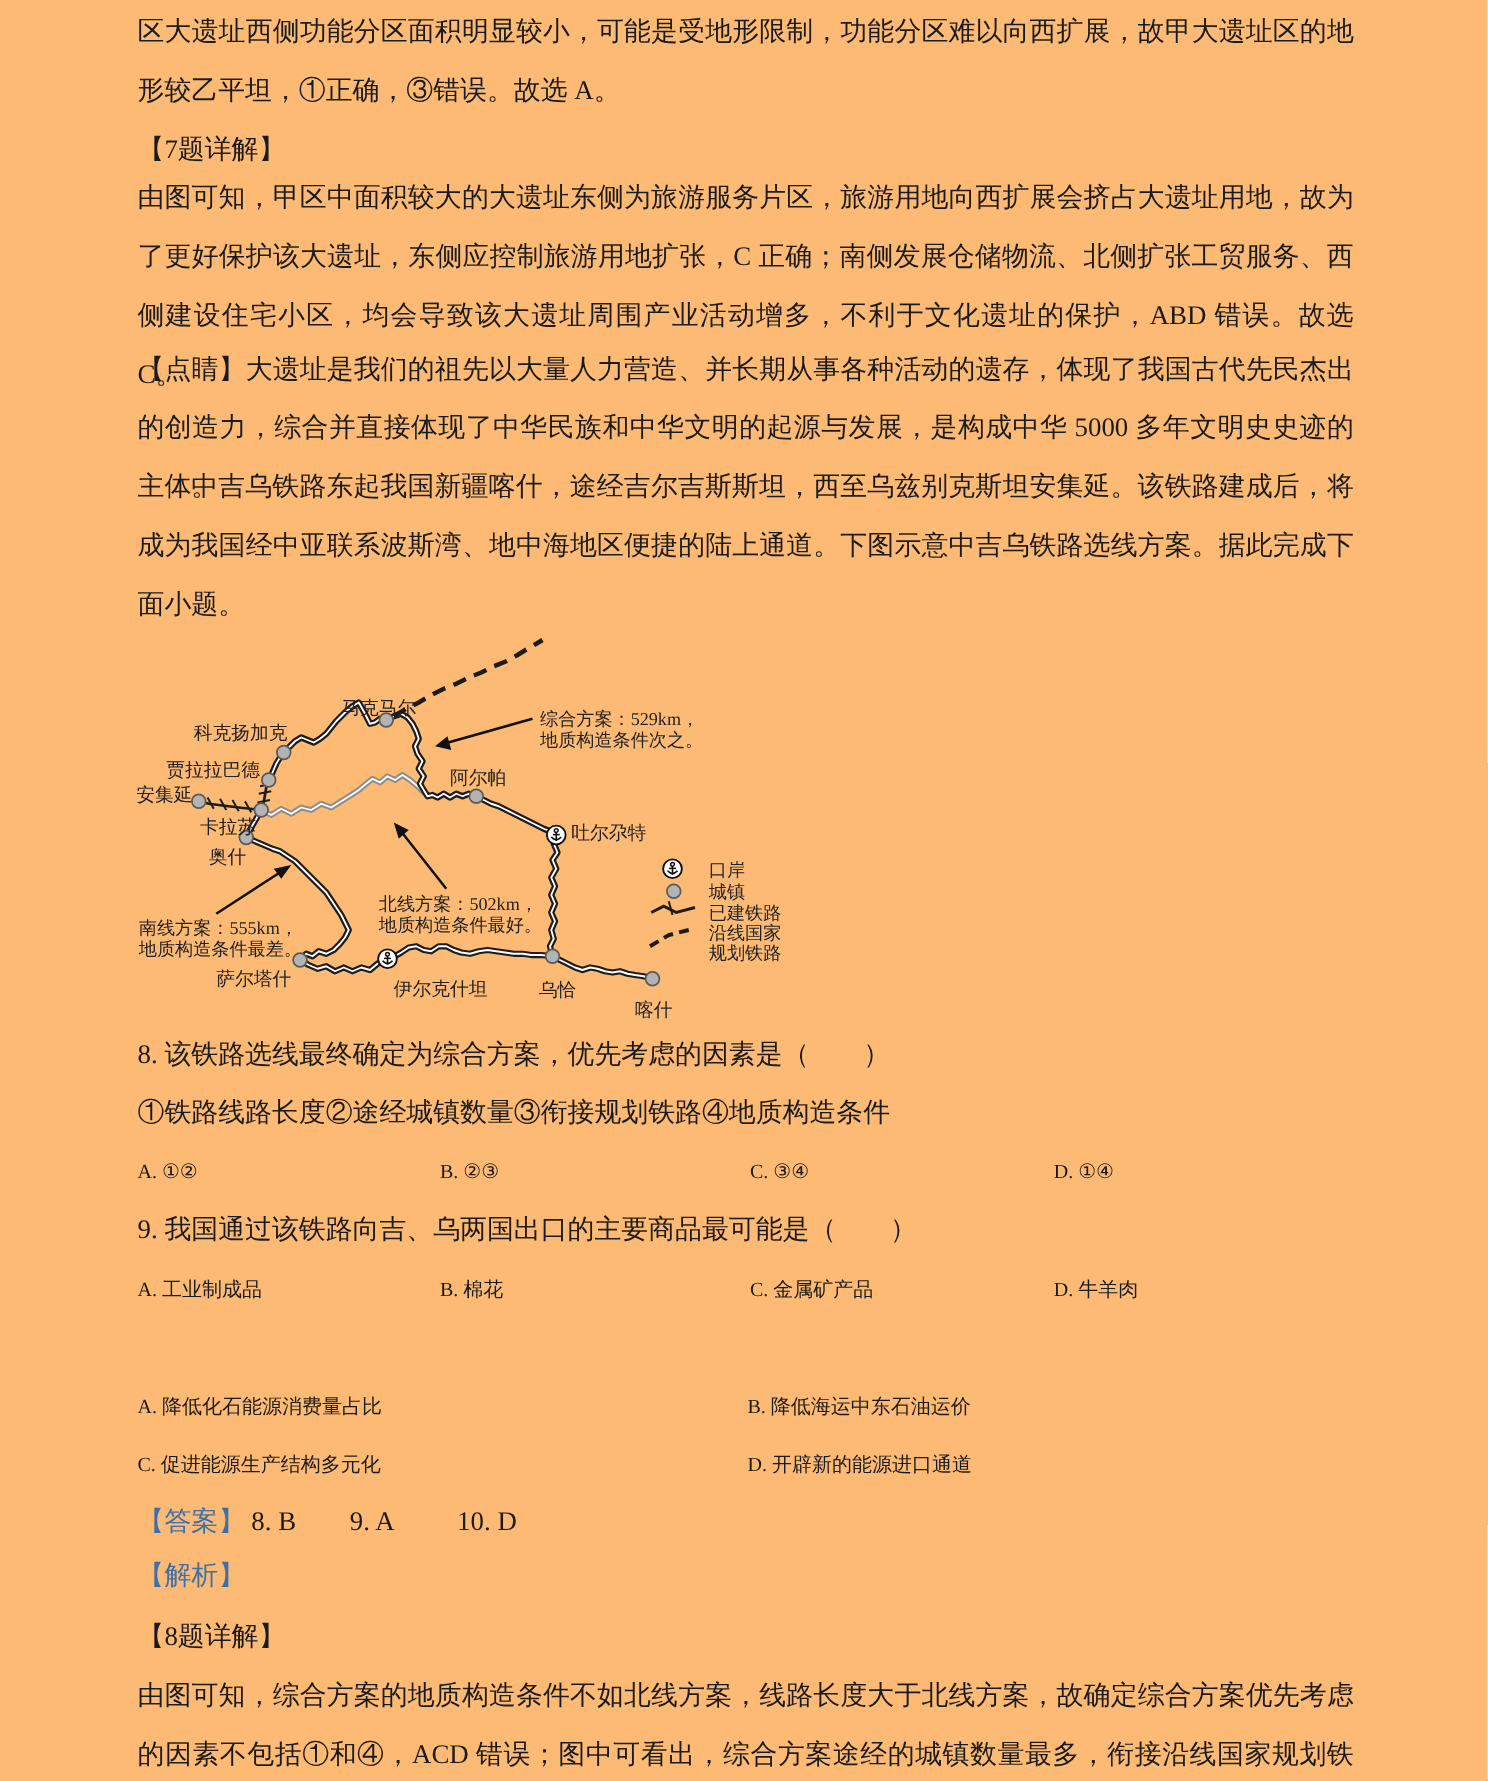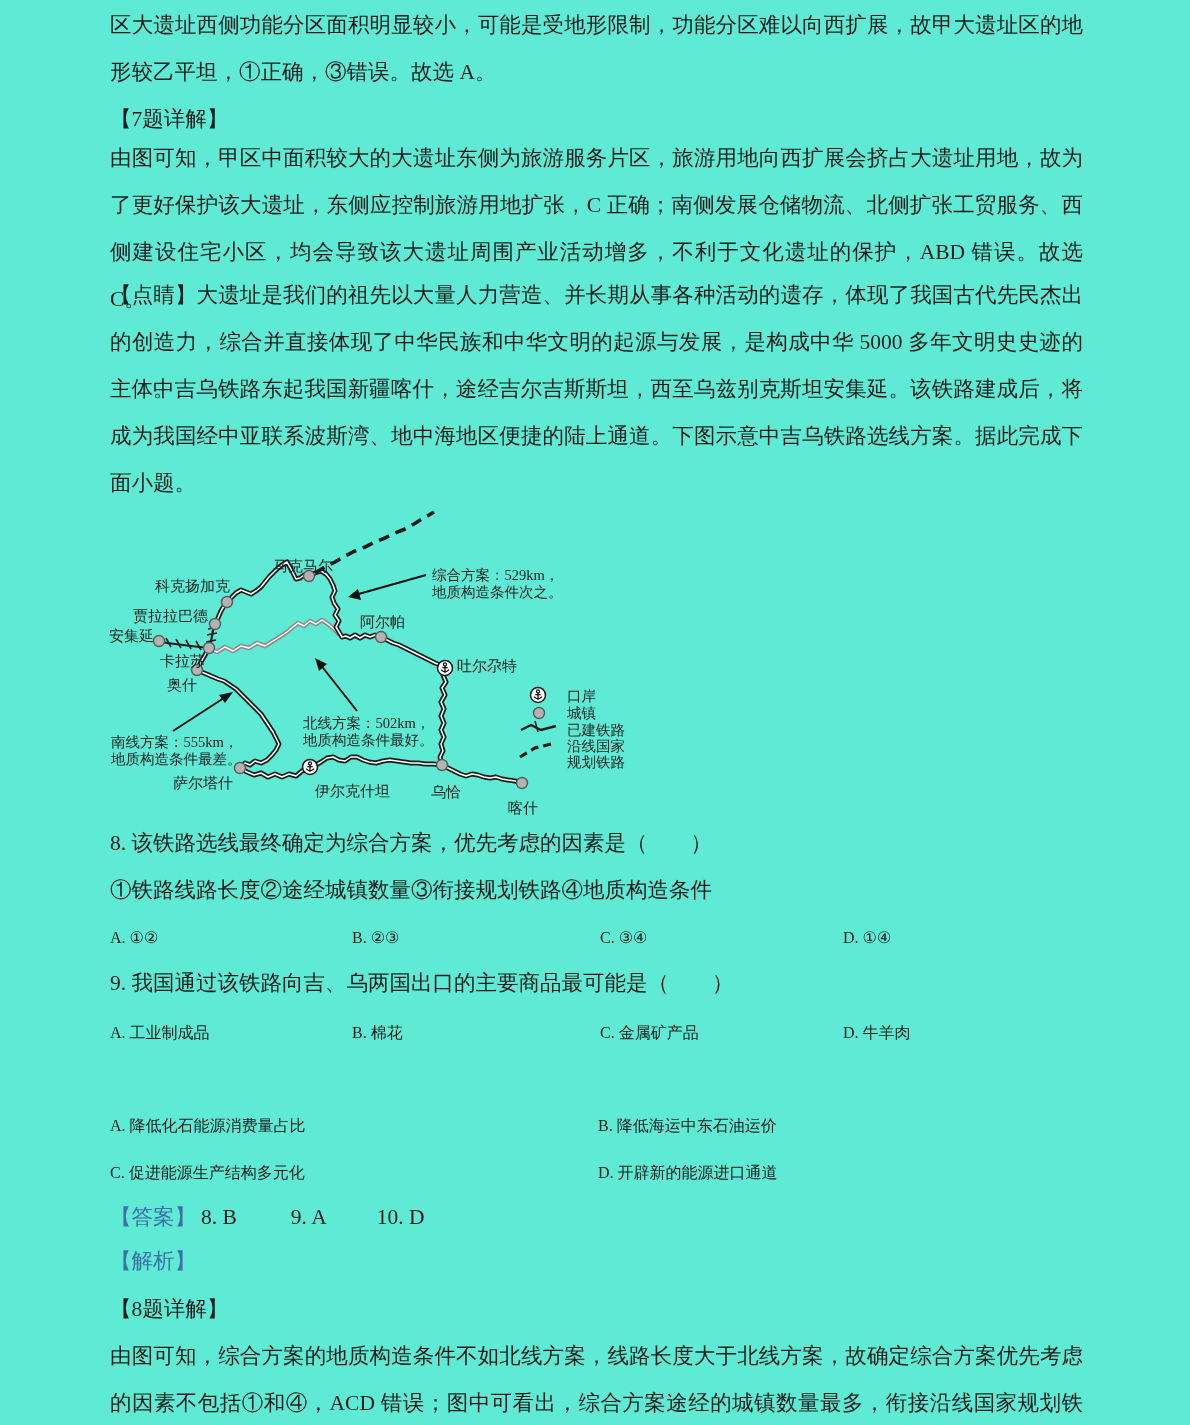--- a/index.html
+++ b/index.html
@@ -1,16 +1,16 @@
 <!DOCTYPE html>
 <html><head>
 <meta charset="utf-8">
 <style>
   html,body{margin:0;padding:0;background:#ffffff;}
-  .page{position:relative;width:1190px;height:1425px;background:#5eead4;overflow:hidden;
+  .page{position:relative;width:1190px;height:1425px;background:#fdba74;overflow:hidden;
         font-family:"Liberation Serif","DejaVu Serif",serif;color:#1b1b1b;}
   .doc{position:absolute;left:110px;top:0;width:973px;height:1425px;}
   .blk{position:absolute;left:0;width:973px;margin:0;font-size:21.5px;line-height:47px;color:#1b1b1b;}
   .just{text-align:justify;}
   .indent{text-indent:43px;}
   .nowrap{white-space:nowrap;}
   .row{position:absolute;left:0;width:973px;height:47px;font-size:16px;line-height:47px;}
   .row .opt{position:absolute;top:0;white-space:nowrap;}
   .blue{color:#3f6fa6;}
   .ansrow span{white-space:nowrap;}
@@ -163,21 +163,21 @@
     <div class="row" style="top:1102px;">
       <span class="opt" style="left:0;">A. 降低化石能源消费量占比</span>
       <span class="opt" style="left:488px;">B. 降低海运中东石油运价</span>
     </div>
     <div class="row" style="top:1149px;">
       <span class="opt" style="left:488px;">D. 开辟新的能源进口通道</span>
       <span class="opt" style="left:0;">C. 促进能源生产结构多元化</span>
     </div>
 
     <p class="blk nowrap ansrow" style="top:1194px;">
-      <span class="blue">【答案】</span><span style="margin-left:5px;">8. B</span><span style="margin-left:54px;">9. A</span><span style="margin-left:50px;">10. D</span>
+      <span class="blue">【答案】</span><span style="margin-left:5px;">8. B</span><span style="margin-left:43px;">9. A</span><span style="margin-left:50px;">10. D</span>
     </p>
 
     <p class="blk nowrap blue" style="top:1239px;font-family:Liberation Mono, monospace;">【解析】</p>
 
     <p class="blk nowrap" style="top:1286px;">【8题详解】</p>
 
     <p class="blk just" style="top:1333px;">由图可知，综合方案的地质构造条件不如北线方案，线路长度大于北线方案，故确定综合方案优先考虑的因素不包括①和④，ACD 错误；图中可看出，综合方案途经的城镇数量最多，衔接沿线国家规划铁路和已</p>
 
   </div>
 </div>

